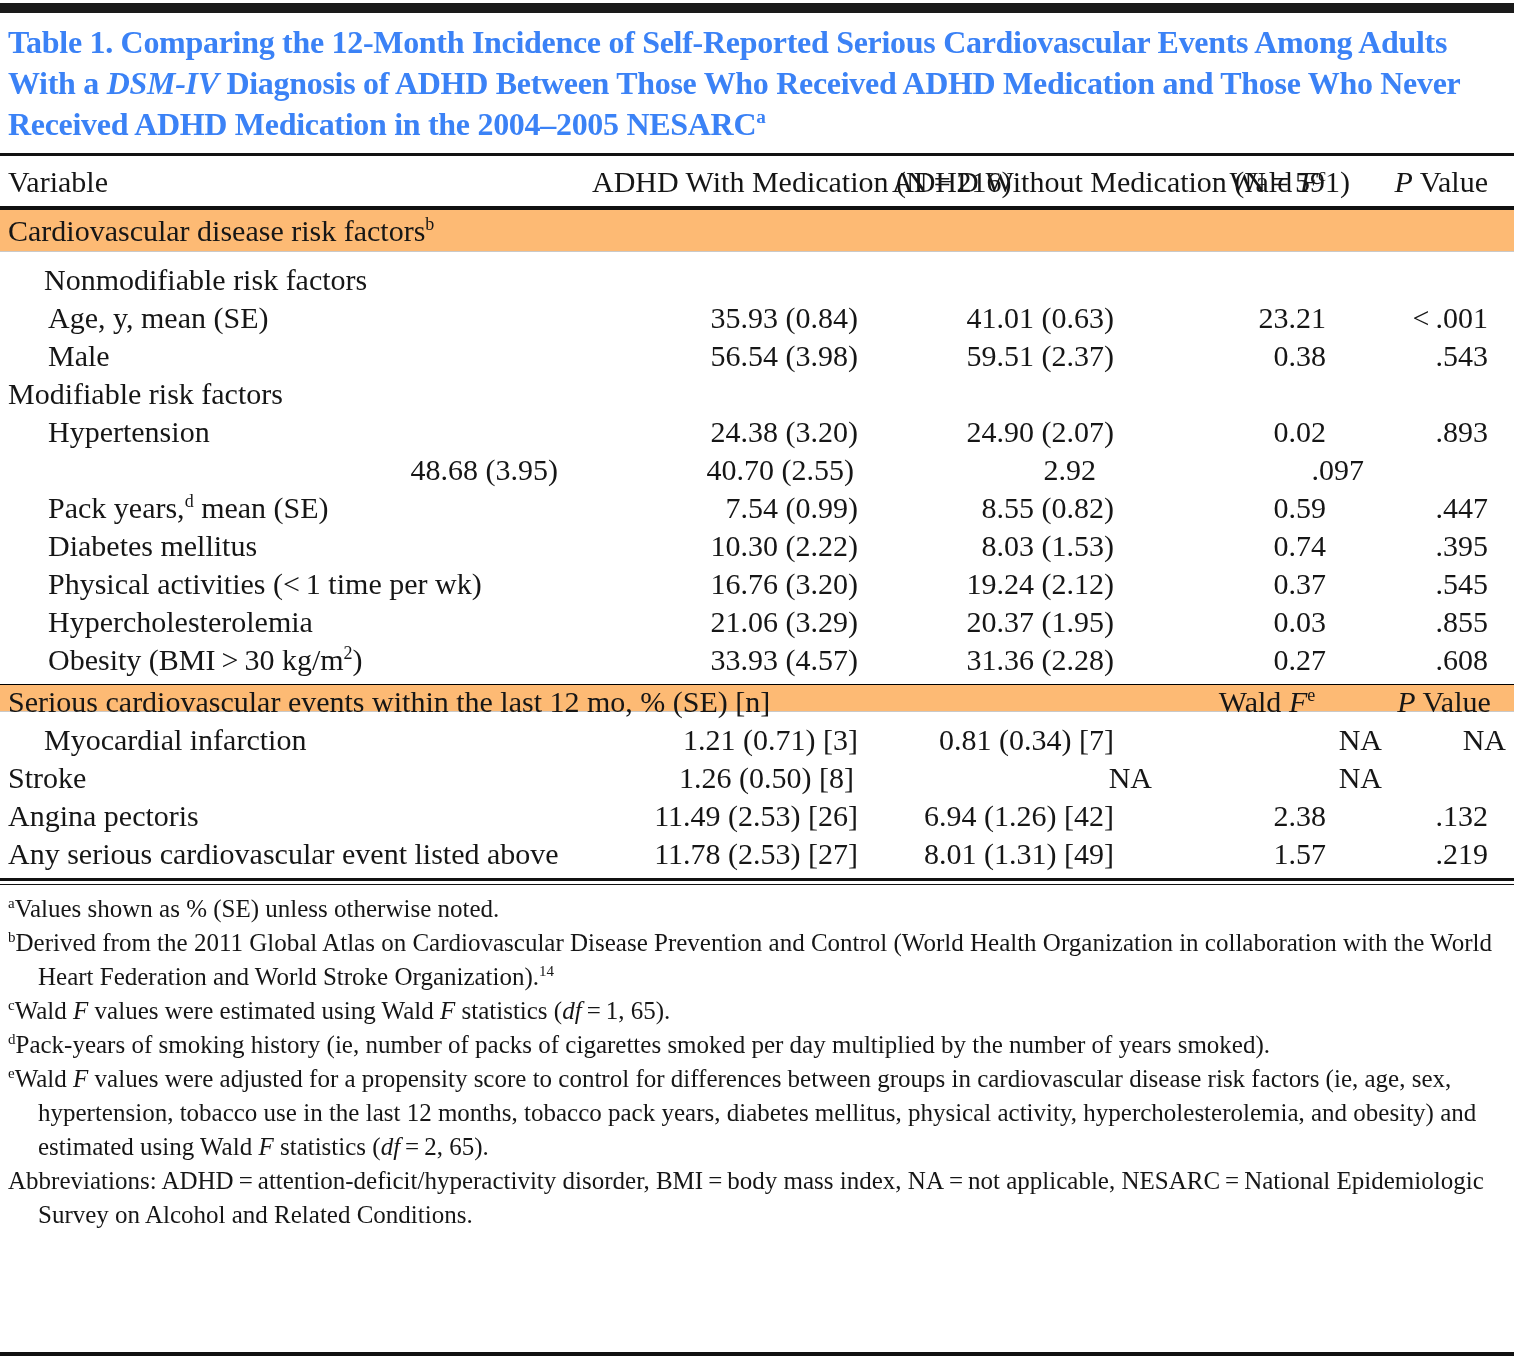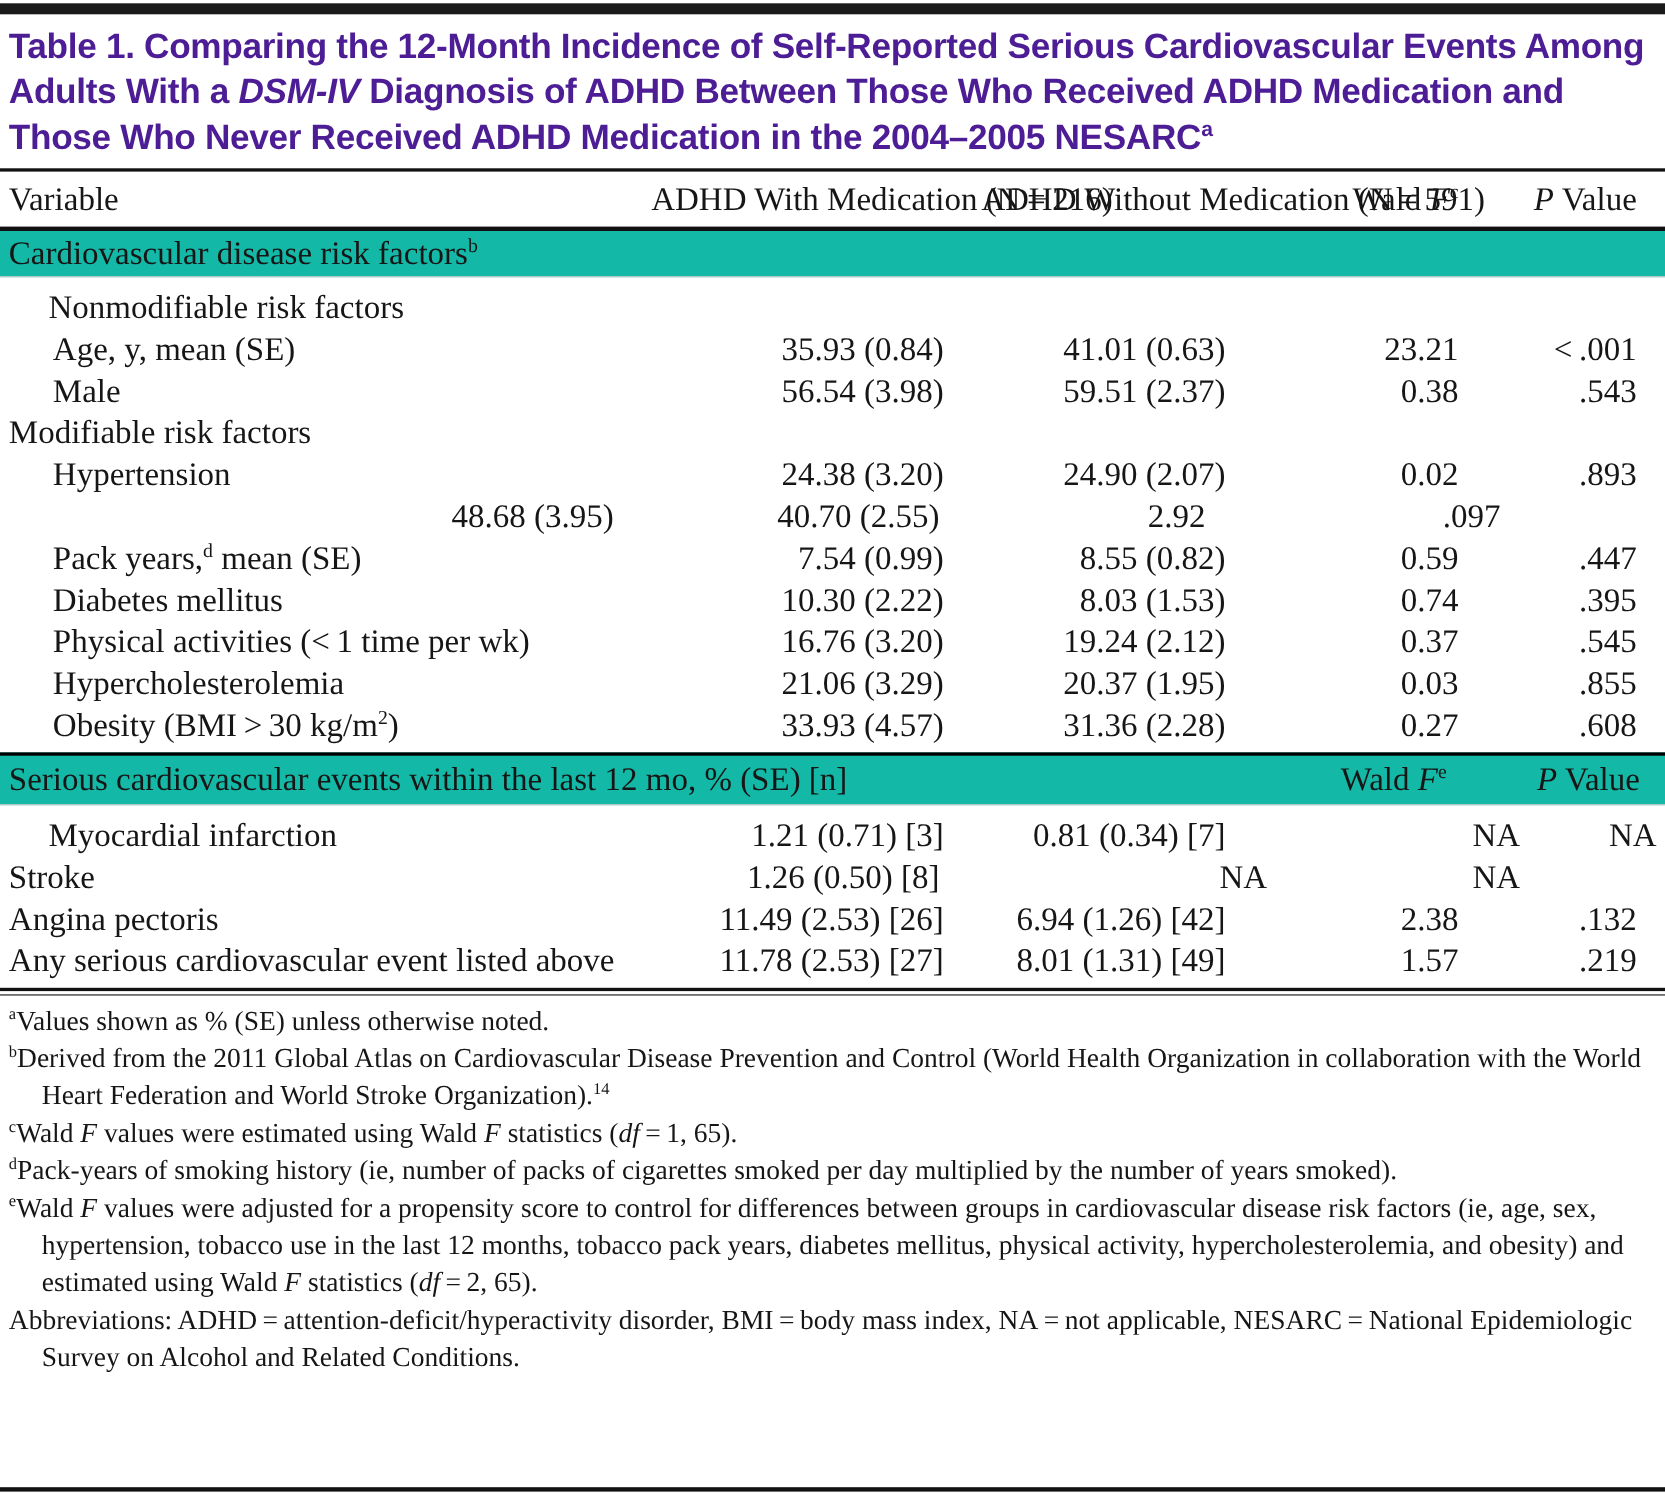--- a/index.html
+++ b/index.html
@@ -8,52 +8,52 @@
     position:relative;
     width:1514px;height:1359px;
     overflow:hidden;
     background:#ffffff;
     color:#161616;
     font-family:"Liberation Serif","DejaVu Serif",serif;
   }
   .topbar{height:10px;background:#1a1a1a;margin-top:3px;}
   .title{
     margin:9px 8px 8px 8px;
-    font-family:Liberation Sans, sans-serif;
+    font-family:Liberation Serif, serif;
     font-weight:bold;
     font-size:32px;line-height:41px;
     letter-spacing:-0.3px;
-    color:#4c1d95;
+    color:#3b82f6;
   }
   .title sup{font-size:60%;line-height:0;}
   .title .it{font-style:italic;}
   .title-rule{border-top:3px solid #111;}
   .grid{
     display:grid;
     grid-template-columns:1fr 300px 260px 230px 124px;
     padding:0 8px;
   }
   .cell{font-size:30px;}
   .it{font-style:italic;}
   sup{font-size:60%;line-height:0;}
   
   .thead{padding-top:8px;padding-bottom:6px;align-items:end;}
   .thead .cell{line-height:36px;}
   .hdr-center{text-align:center;white-space:pre-line;}
   .head-rule{border-top:4px solid #111;}
   
   .band{
     height:42px;align-items:center;
-    background:#14b8a6;
+    background:#fdba74;
     border-bottom:1.5px solid #c9c9c9;
   }
   .band + .row{margin-top:9px;margin-left:36px;}
   .band-label{grid-column:1 / 4;white-space:nowrap;}
   .band .wald,.band .p{text-align:center !important;padding-right:0 !important;}
-  .sec2 .band{margin-top:5px;height:48px;border-top:3px solid #000000;}
+  .sec2 .band{margin-top:5px;height:28px;border-top:1px solid #000000;}
   
   .row{height:38px;align-items:center;}
   .cell.var{white-space:nowrap;overflow:visible;}
   .cell.ind{padding-left:40px;}
   .cell.c1{text-align:right;padding-right:34px;white-space:nowrap;}
   .cell.c2{text-align:right;padding-right:38px;white-space:nowrap;}
   .cell.wald{text-align:right;padding-right:56px;white-space:nowrap;}
   .cell.p{text-align:right;padding-right:18px;white-space:nowrap;}
   .cell.na{text-align:right;padding-right:0;}
   

